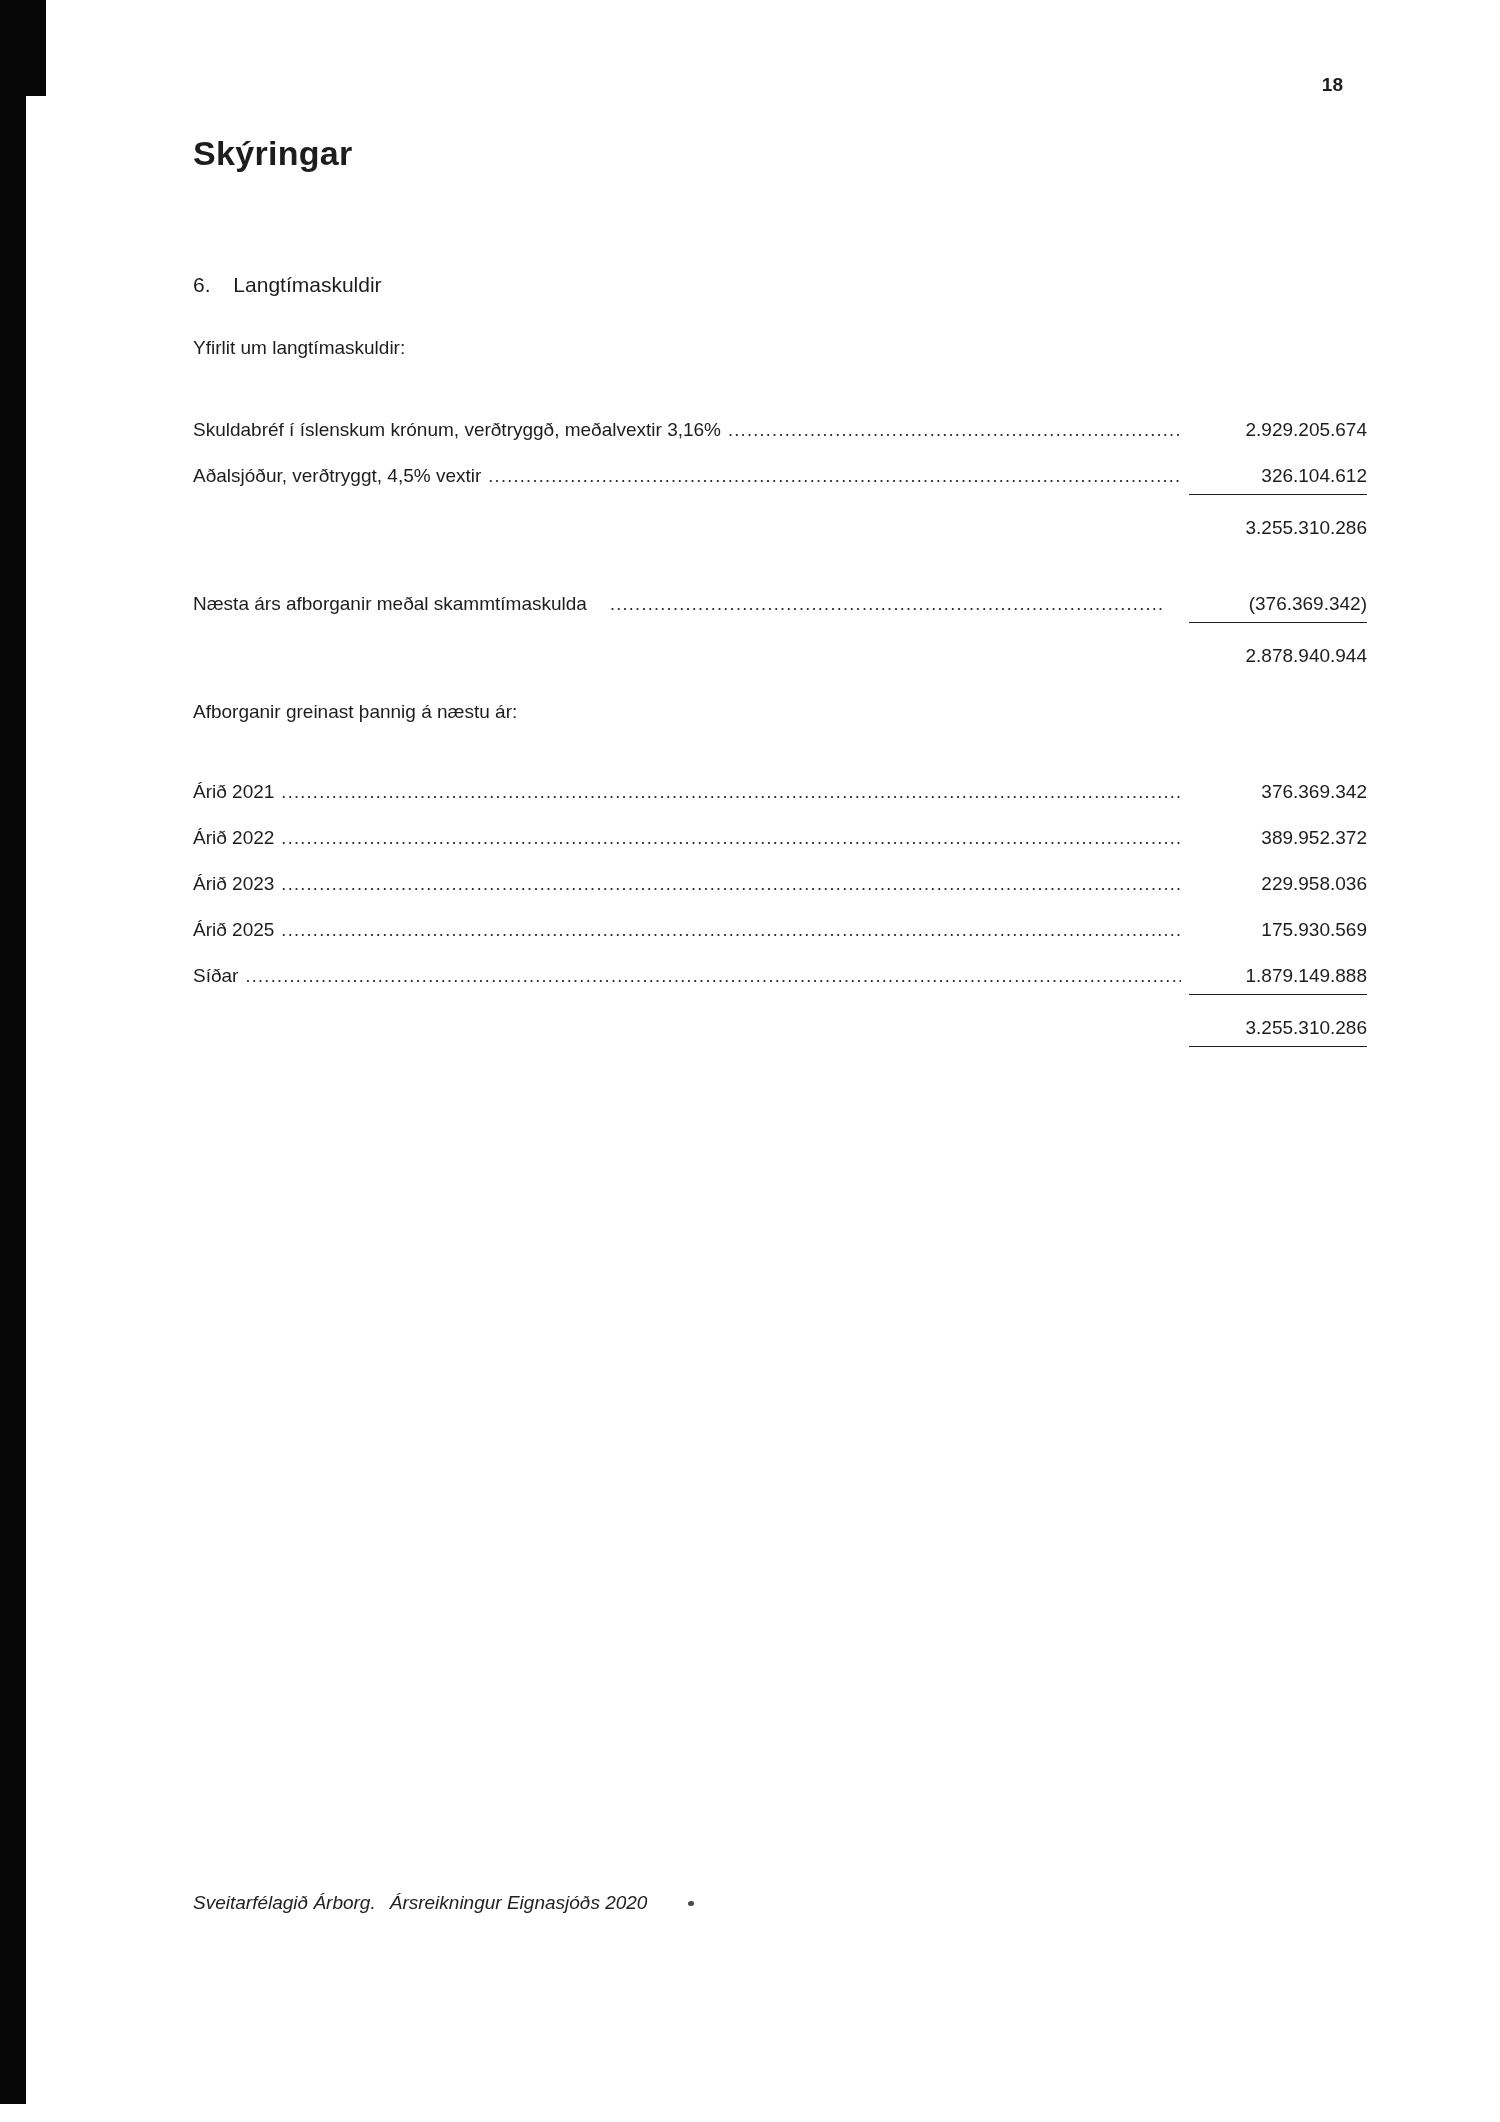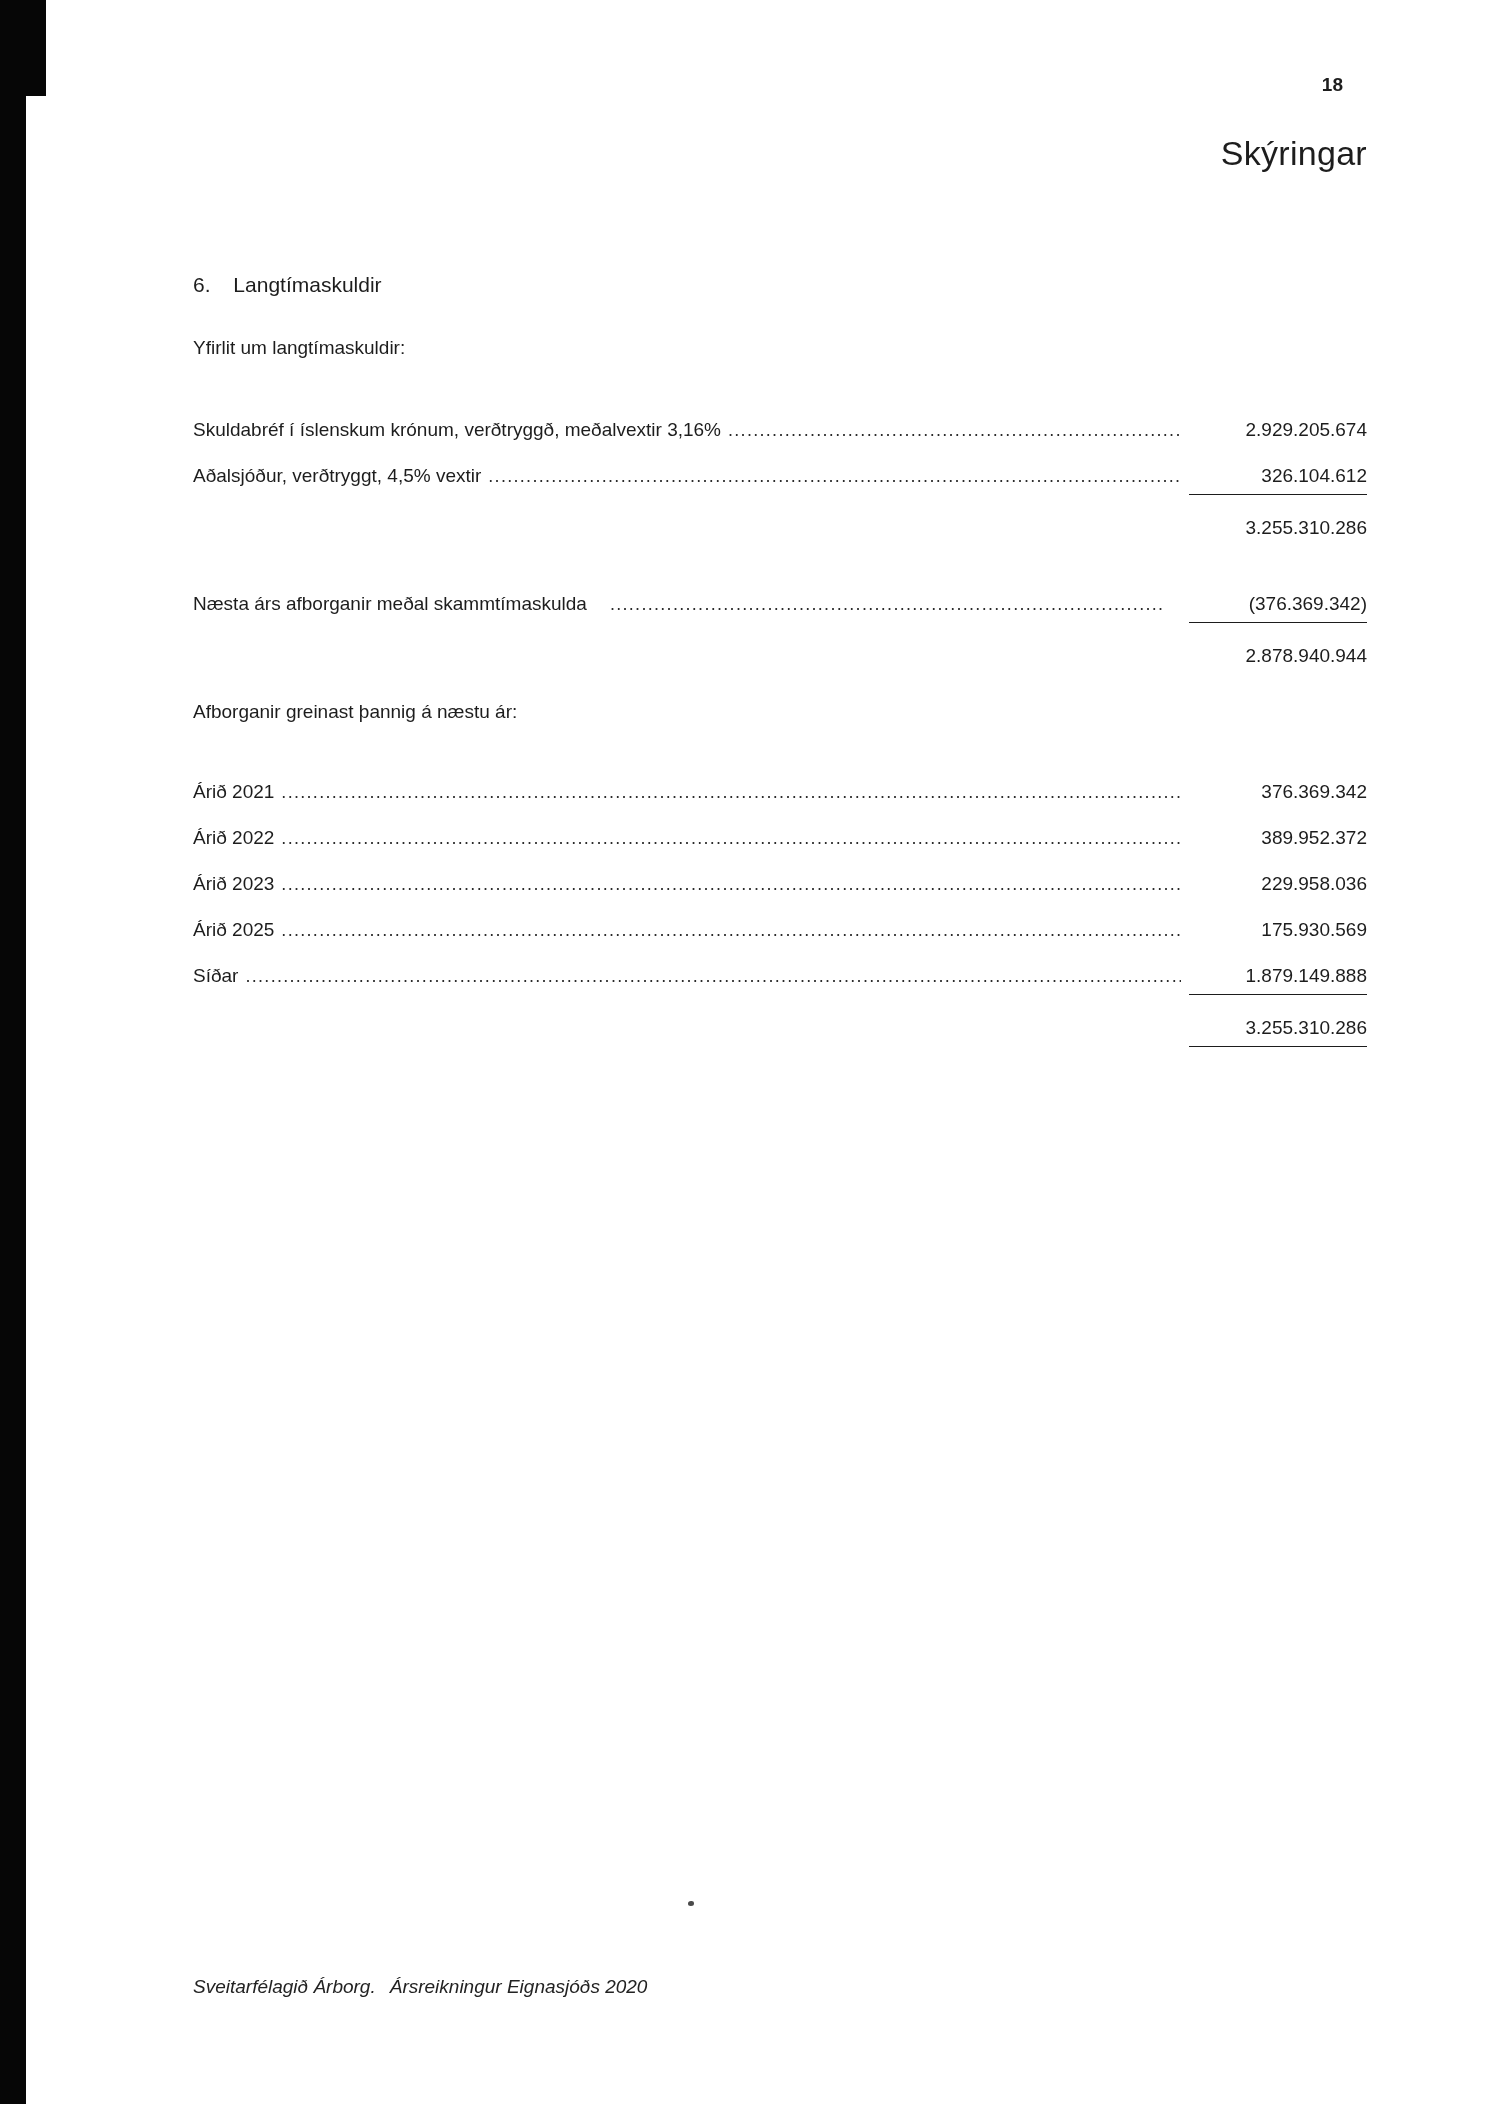--- a/index.html
+++ b/index.html
@@ -21,23 +21,22 @@
   .page-number {
     text-align: right;
     padding-top: 74px;
     padding-right: 24px;
     font-size: 19px;
     font-weight: 700;
   }
   .doc-title {
     margin-top: 38px;
     font-size: 34px;
-    font-weight: 400;
+    font-weight: 700;
     letter-spacing: 0.3px;
-    text-align: right;
   }
   .section-heading {
     margin-top: 100px;
     font-size: 21px;
     font-weight: 400;
   }
   .section-number { display: inline-block; }
   .section-title  { display: inline-block; margin-left: 17px; }
   .intro {
     margin-top: 40px;
@@ -73,21 +72,21 @@
     margin-top: 16px;
   }
   .rule-bottom {
     border-bottom: 1.6px solid #1d1d1d;
     padding-bottom: 3px;
   }
   .total-row .value { padding-top: 2px; }
   .footer {
     position: absolute;
     left: 193px;
-    top: 1976px;
+    top: 1892px;
     font-size: 19px;
     font-style: italic;
     color: #222222;
     white-space: nowrap;
   }
   .footer .report-name { margin-left: 14px; }
   .scan-edge {
     position: absolute;
     left: 0; top: 0;
     width: 26px; height: 2122px;

